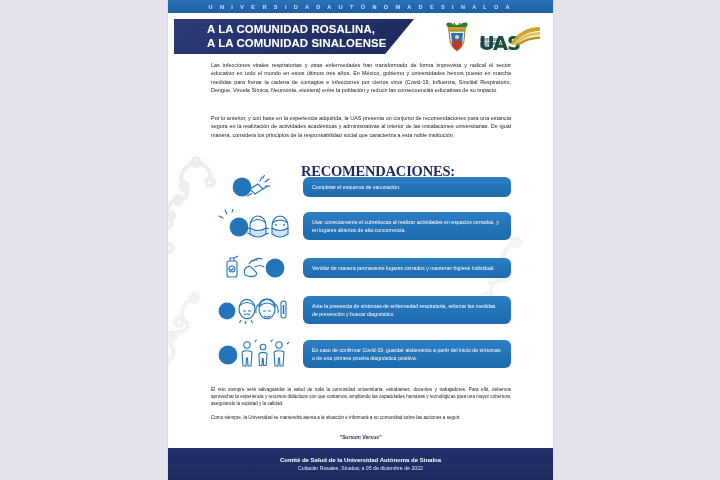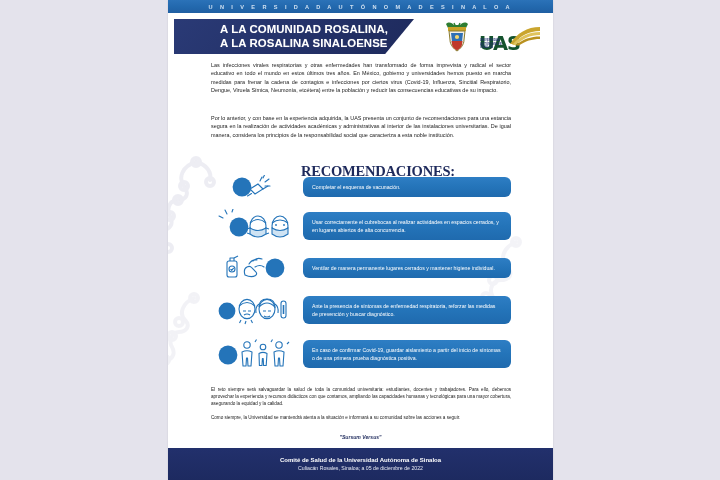--- a/index.html
+++ b/index.html
@@ -51,21 +51,21 @@
     position: absolute; left: 0; top: 17px;
     width: 385px; height: 40px;
   }
   #banner {
     position: absolute; left: 6px; top: 2px;
     width: 240px; height: 35px;
     background: linear-gradient(135deg,#2a3a76 0%, #243269 50%, #1e2a5c 100%);
     clip-path: polygon(0 0, 100% 0, 88% 100%, 0 100%);
     display: flex; flex-direction: column;
     justify-content: center;
-    padding-left: 46px;
+    padding-left: 33px;
   }
   #banner .l1, #banner .l2 {
     color: #ffffff;
     font-weight: 800;
     font-size: 11.4px;
     letter-spacing: .1px;
     line-height: 13.2px;
     white-space: nowrap;
     text-shadow: 0 0 1px rgba(255,255,255,.25);
   }
@@ -212,21 +212,21 @@
       </svg>
     </div>
 
     <div id="topstrip">
       <span class="txt">U N I V E R S I D A D   A U T Ó N O M A   D E   S I N A L O A</span>
     </div>
 
     <div id="titlewrap">
       <div id="banner">
         <span class="l1">A LA COMUNIDAD ROSALINA,</span>
-        <span class="l2">A LA ROSALINA SINALOENSE</span>
+        <span class="l2">A LA COMUNIDAD SINALOENSE</span>
       </div>
 
       <div id="logos">
         <svg id="shield" viewBox="0 0 30 34">
           <g>
             <path d="M4 6 C7 3 10 5 12 7 L18 7 C20 5 23 3 26 6 L24 10 L6 10 Z" fill="#2e7d32"></path>
             <path d="M6 9 h18 v4 H6 z" fill="#c9a227"></path>
             <path d="M7 13 h16 l-1 9 c0 5 -4 9 -7 11 c-3 -2 -7 -6 -7 -11 z" fill="#f2efe6" stroke="#8a7b2e" stroke-width="1"></path>
             <path d="M9 15 h12 l-.8 7 c0 4 -3 7 -5.2 8.5 c-2.2 -1.5 -5.2 -4.5 -5.2 -8.5 z" fill="#2f6fb5"></path>
             <path d="M9.5 23 h11 l-.5 3.5 c0 2.5 -2.5 4.5 -5 5.8 c-2.5 -1.3 -5 -3.3 -5 -5.8 z" fill="#c0392b"></path>

